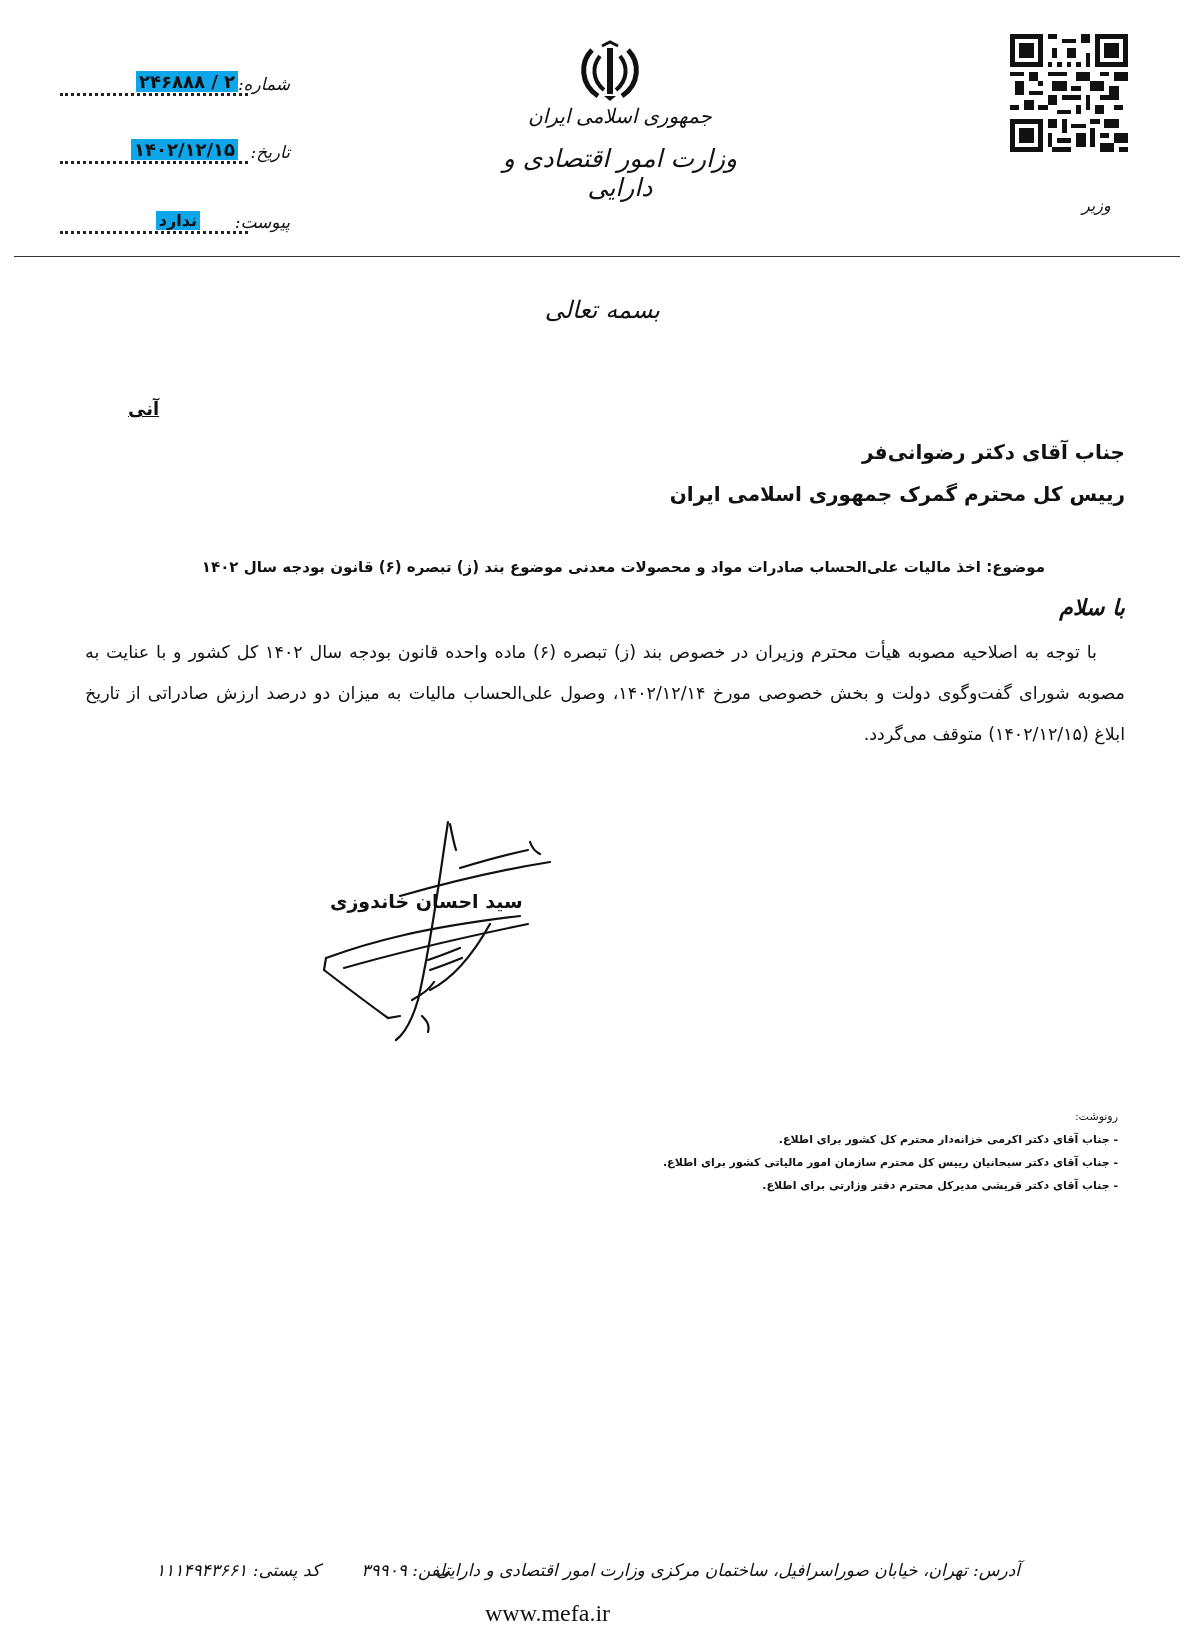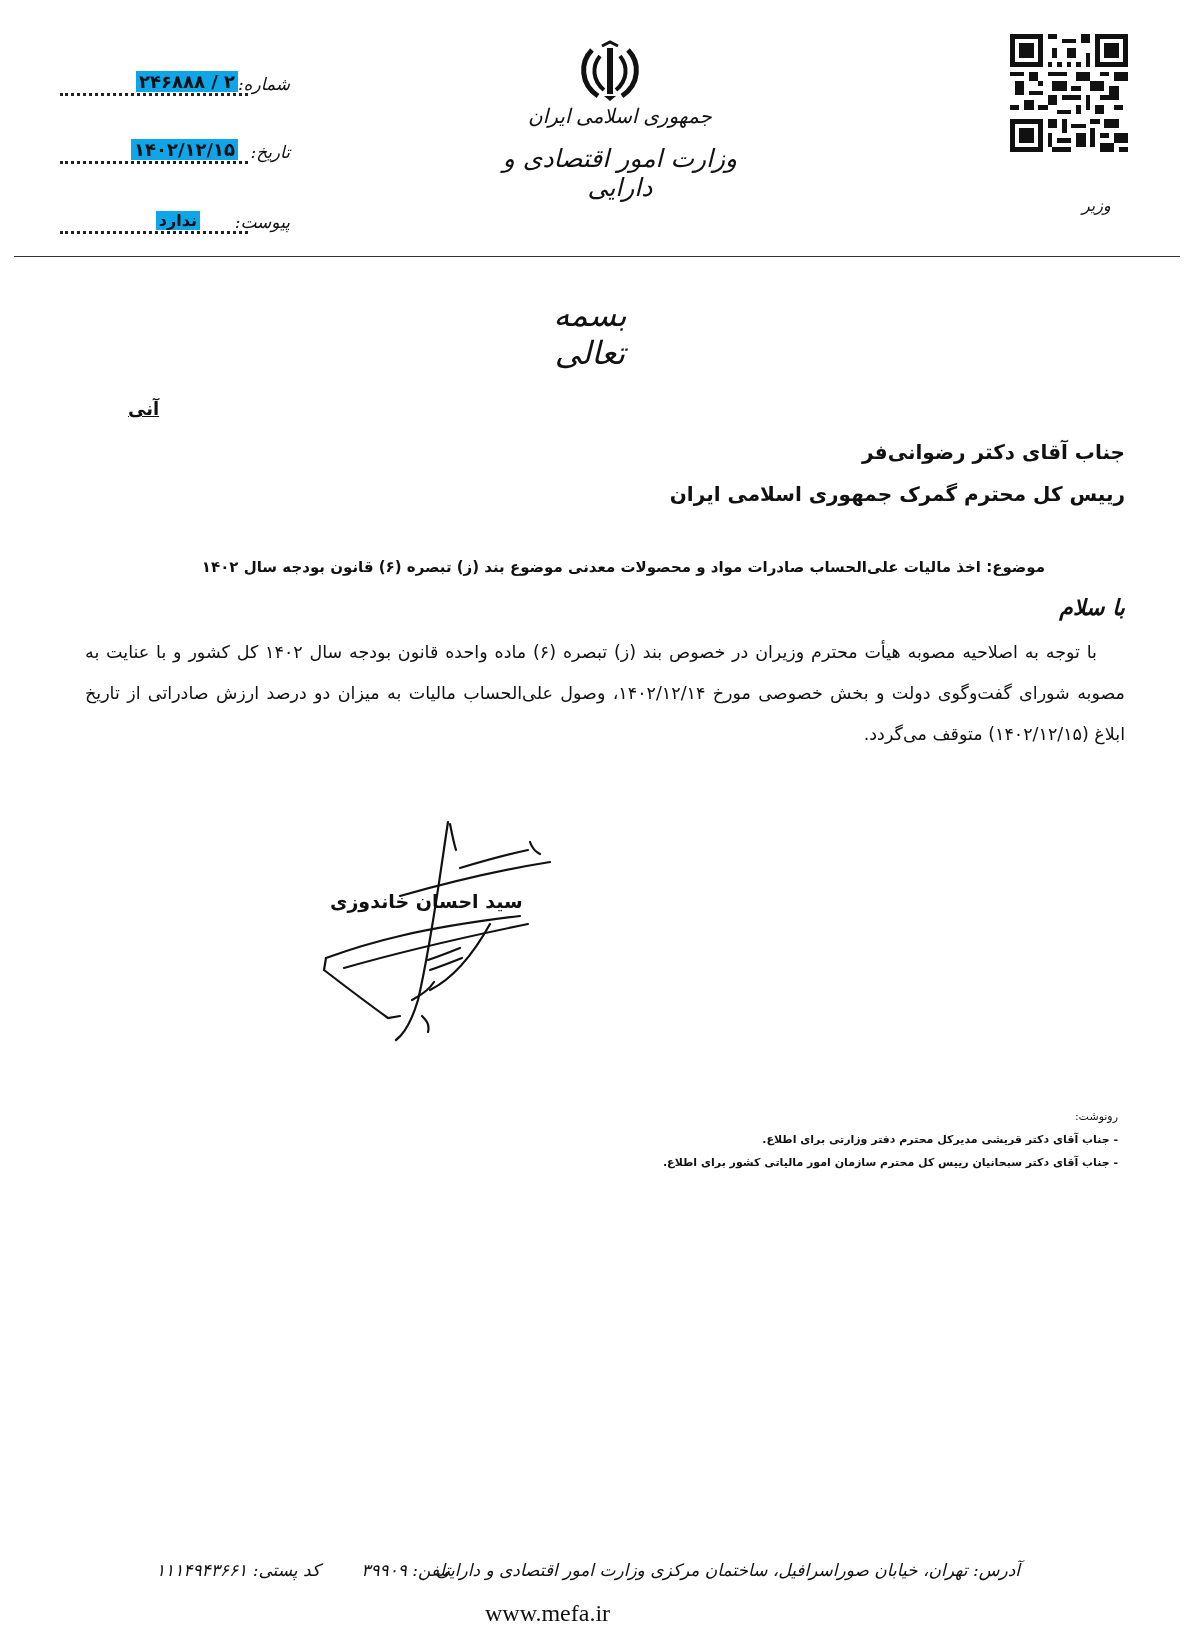--- a/index.html
+++ b/index.html
@@ -15,21 +15,21 @@
   .emblem { position:absolute; left:578px; top:40px; width:64px; height:62px; }
   .emblem-title { position:absolute; left:510px; top:104px; width:220px; text-align:center; font-family:Liberation Sans, sans-serif; font-style:italic; font-size:20px; direction:rtl; }
   .ministry-title { position:absolute; left:470px; top:144px; width:300px; text-align:center; font-family:"DejaVu Serif", serif; font-style:italic; font-size:25px; direction:rtl; }
 
   
   .qr { position:absolute; left:1010px; top:34px; width:118px; height:118px; }
   .minister-label { position:absolute; left:1050px; top:196px; font-family:"DejaVu Serif", serif; font-style:italic; font-size:16px; direction:rtl;margin-left:32px; }
 
   .header-rule { position:absolute; left:14px; top:256px; width:1166px; height:0; border-top:1.5px solid #333; }
 
-  .bismillah { position:absolute; left:520px; top:296px; width:140px; text-align:center; font-family:"DejaVu Serif", serif; font-style:italic; font-size:32px; direction:rtl; }
+  .bismillah { position:absolute; left:520px; top:296px; width:140px; text-align:right; font-family:"DejaVu Serif", serif; font-style:italic; font-size:24px; direction:rtl; }
 
   .urgency { position:absolute; left:128px; top:398px; font-weight:bold; font-size:18px; direction:rtl;text-decoration:underline; }
 
   .recipient { position:absolute; right:75px; font-weight:bold; font-size:20px; direction:rtl; text-align:left; }
 
   .subject { position:absolute; right:155px; top:558px; font-weight:bold; font-size:15px; direction:rtl; white-space:nowrap; }
 
   .greeting { position:absolute; right:75px; top:594px; font-family:"DejaVu Serif", serif; font-style:italic; font-weight:bold; font-size:22px; direction:rtl; }
 
   .body-text { position:absolute; right:75px; top:632px; width:1040px; direction:rtl; text-align:justify; text-align-last:right; font-family:"DejaVu Sans", sans-serif; font-size:17.5px; line-height:41px; text-indent:28px; }
@@ -172,22 +172,23 @@
     <path d="M128 140 C140 136 150 132 160 128"></path>
     <path d="M130 150 C142 146 152 142 162 138"></path>
     <path d="M112 180 C126 172 130 168 134 162"></path>
     <path d="M122 196 C126 200 130 204 128 212"></path>
   </g>
 </svg>
 <div class="signer-name">سید احسان خاندوزی</div>
 
 <div class="cc-block">
   <div class="cc-title">رونوشت:</div>
+  <div class="cc-item">- جناب آقای دکتر اکرمی خزانه‌دار محترم کل کشور برای اطلاع.</div>
+  <div class="cc-item">- جناب آقای دکتر سبحانیان رییس کل محترم سازمان امور مالیاتی کشور برای اطلاع.</div>
   <div class="cc-item">- جناب آقای دکتر قریشی مدیرکل محترم دفتر وزارتی برای اطلاع.</div>
-  <div class="cc-item">- جناب آقای دکتر سبحانیان رییس کل محترم سازمان امور مالیاتی کشور برای اطلاع.</div>
 </div>
 
 <div class="footer-line">
   <span class="footer-address">آدرس: تهران، خیابان صوراسرافیل، ساختمان مرکزی وزارت امور اقتصادی و دارایی</span>
   <span class="footer-phone">تلفن: ۳۹۹۰۹</span>
   <span class="footer-postal">کد پستی: ۱۱۱۴۹۴۳۶۶۱</span>
 </div>
 <div class="footer-web">www.mefa.ir</div>
 
 </body></html>

